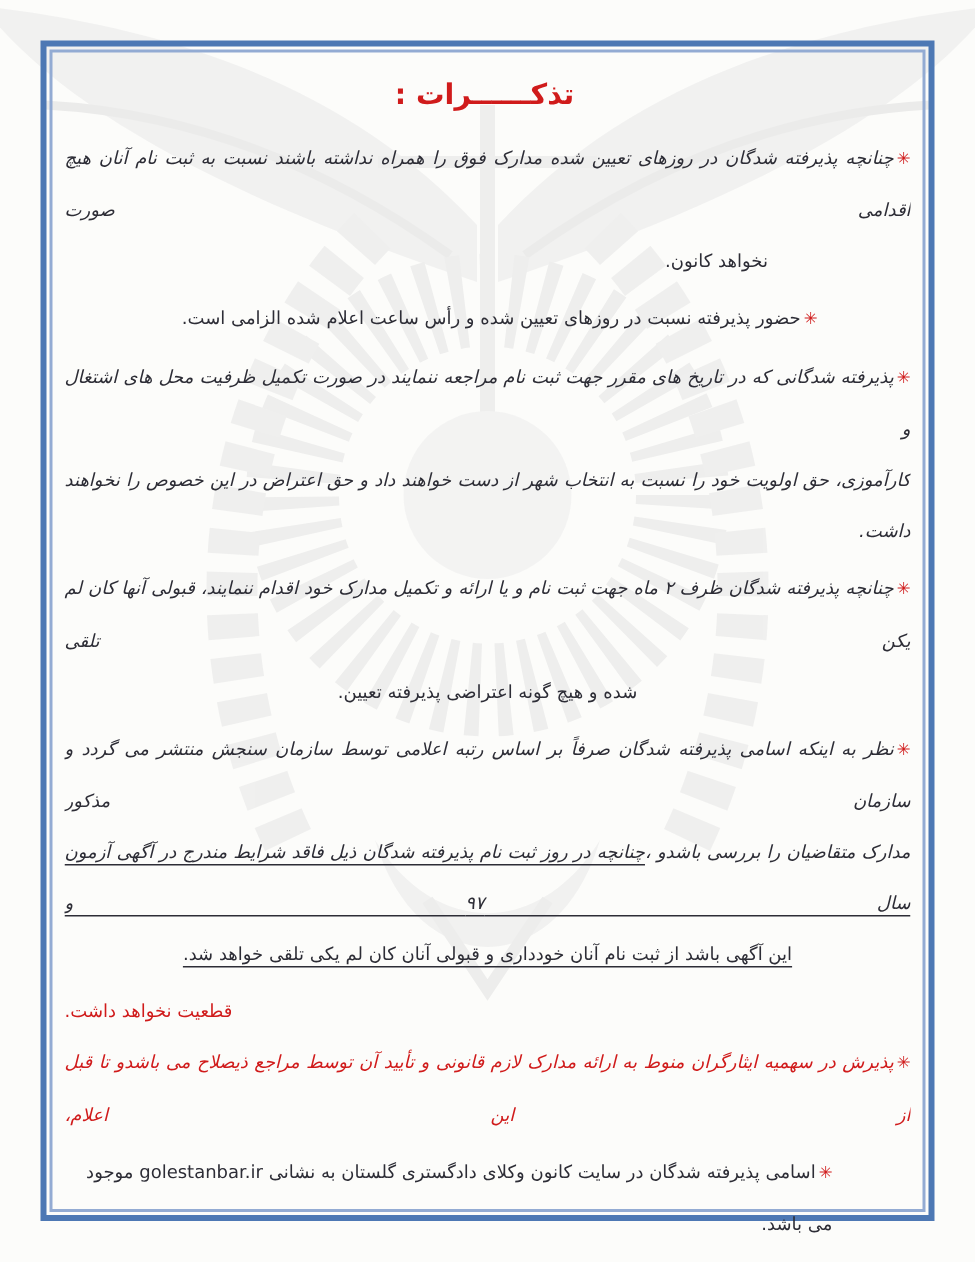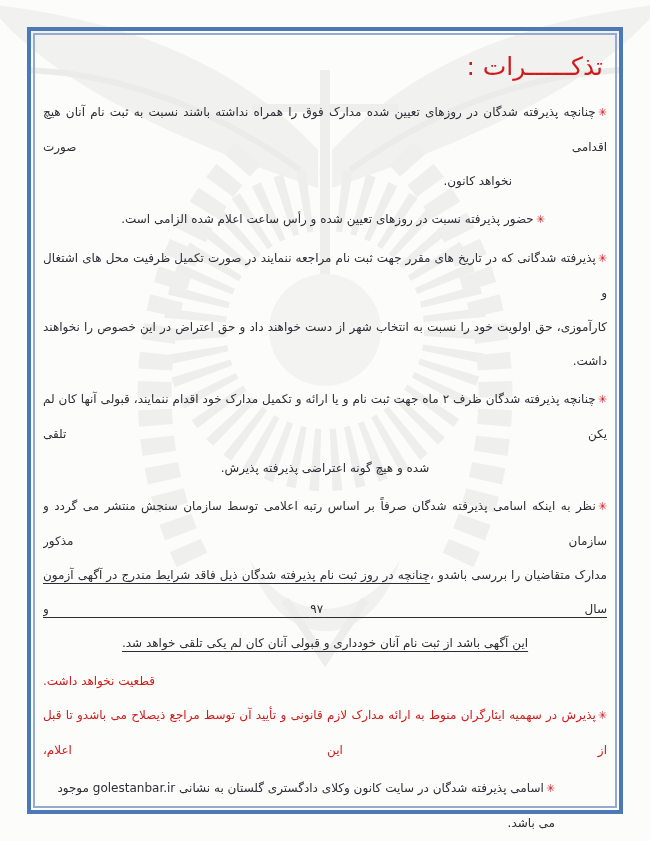--- a/index.html
+++ b/index.html
@@ -18,26 +18,26 @@
   }
   .frame-inner{
     position:absolute;left:2px;top:2px;right:2px;bottom:2px;
     border:2px solid var(--border-inner);
   }
   .content{
     position:absolute;left:43px;top:36px;width:564px;z-index:2;
     direction:rtl;color:var(--text);font-size:12px;
   }
   .heading{
-    text-align:right;padding-right:4px;font-weight:normal;font-size:25px;
+    text-align:center;padding-right:4px;font-weight:bold;font-size:19px;
     color:var(--red);margin:16px 0 14px 0;
   }
   .para{margin:0 0 4px 0;}
   .line{line-height:34px;min-height:34px;overflow:hidden;}
-  .align-justify{text-align:justify;text-align-last:justify;}
+  .align-justify{text-align:justify;text-align-last:justify;font-style:italic;}
   .align-right{text-align:right;}
   .align-center{text-align:center;}
   .align-left{text-align:left;}
   .red{color:var(--red);}
   .u{text-decoration:underline;text-underline-offset:4px;}
   .bullet{color:var(--red);font-size:11px;margin-left:2px;}
 </style>
 </head>
 <body>
 
@@ -77,21 +77,21 @@
       </div>
       <div class="para">
         <div class="line align-right" style="padding-right: 62px;"><span class="bullet">✳</span><span class="">حضور پذیرفته نسبت در روزهای تعیین شده و رأس ساعت اعلام شده الزامی است.</span></div>
       </div>
       <div class="para">
         <div class="line align-justify"><span class="bullet">✳</span><span class="">پذیرفته شدگانی که در تاریخ های مقرر جهت ثبت نام مراجعه ننمایند در صورت تکمیل ظرفیت محل های اشتغال و</span></div>
         <div class="line align-justify"><span class="">کارآموزی، حق اولویت خود را نسبت به انتخاب شهر از دست خواهند داد و حق اعتراض در این خصوص را نخواهند داشت.</span></div>
       </div>
       <div class="para">
         <div class="line align-justify"><span class="bullet">✳</span><span class="">چنانچه پذیرفته شدگان ظرف ۲ ماه جهت ثبت نام و یا ارائه و تکمیل مدارک خود اقدام ننمایند، قبولی آنها کان لم یکن تلقی</span></div>
-        <div class="line align-center"><span class="">شده و هیچ گونه اعتراضی پذیرفته پذیرش.</span></div>
+        <div class="line align-center"><span class="">شده و هیچ گونه اعتراضی پذیرفته تعیین.</span></div>
       </div>
       <div class="para">
         <div class="line align-justify"><span class="bullet">✳</span><span class="">نظر به اینکه اسامی پذیرفته شدگان صرفاً بر اساس رتبه اعلامی توسط سازمان سنجش منتشر می گردد و سازمان مذکور</span></div>
         <div class="line align-justify"><span class="">مدارک متقاضیان را بررسی باشدو ،</span><span class="u">چنانچه در روز ثبت نام پذیرفته شدگان ذیل فاقد شرایط مندرج در آگهی آزمون سال ۹۷ و</span></div>
         <div class="line align-center"><span class="u">این آگهی باشد از ثبت نام آنان خودداری و قبولی آنان کان لم یکی تلقی خواهد شد.</span></div>
       </div>
       <div class="para red">
         <div class="line align-left"><span class="">قطعیت نخواهد داشت.</span></div>
         <div class="line align-justify"><span class="bullet">✳</span><span class="">پذیرش در سهمیه ایثارگران منوط به ارائه مدارک لازم قانونی و تأیید آن توسط مراجع ذیصلاح می باشدو تا قبل از این اعلام،</span></div>
       </div>

